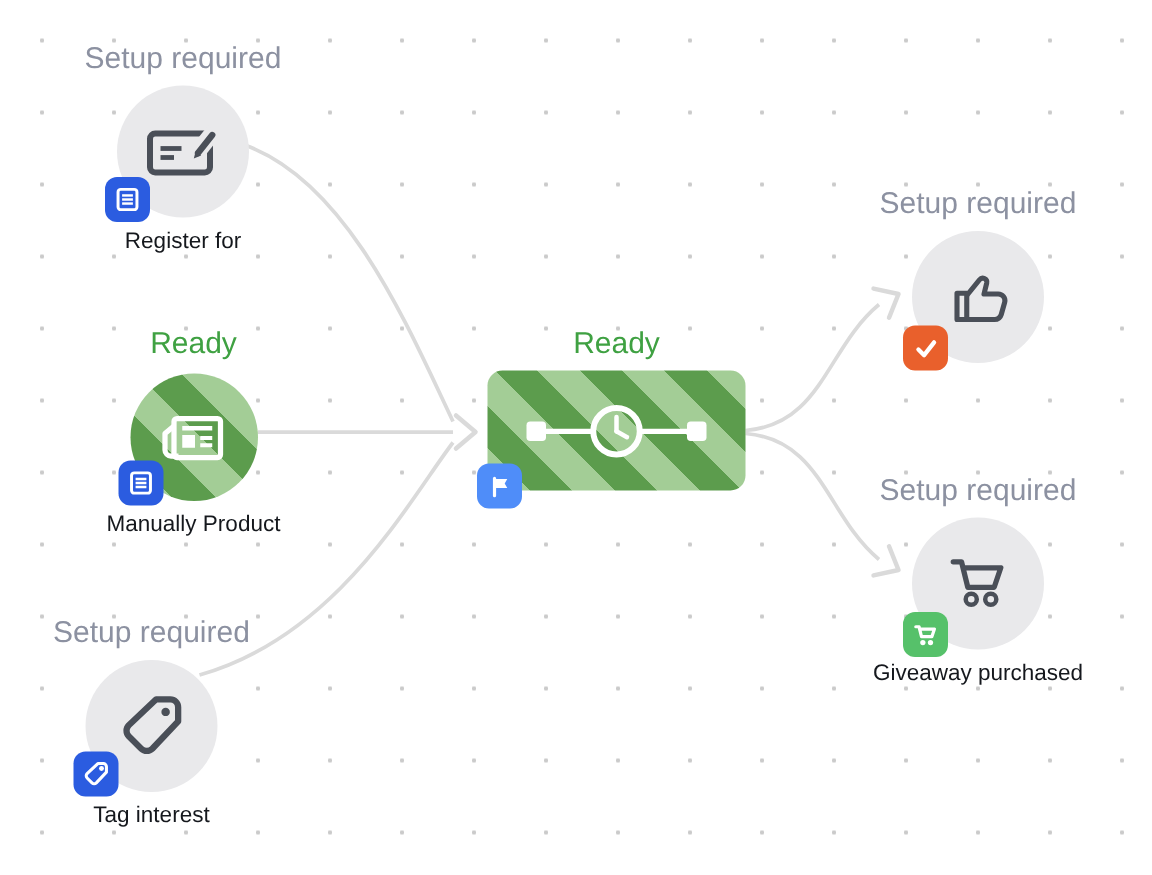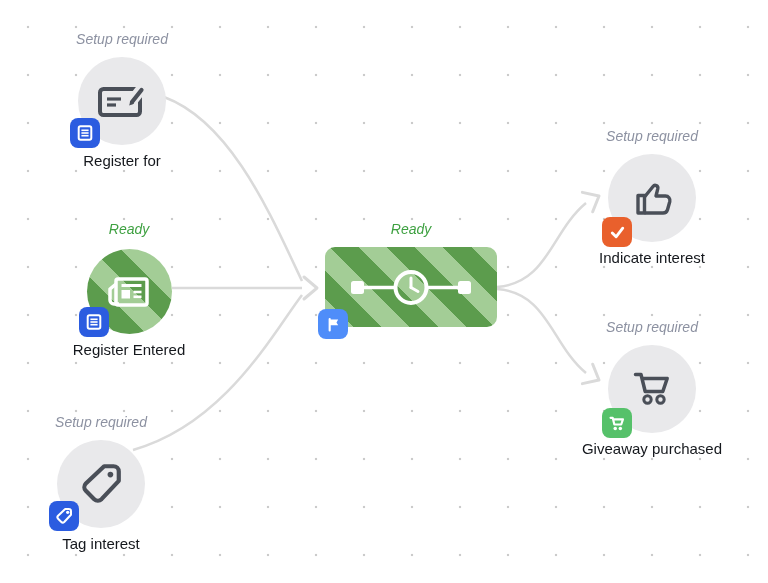--- a/index.html
+++ b/index.html
@@ -24,21 +24,21 @@
   .edge.head { stroke-width:3; stroke-linecap:round; stroke-linejoin:round; }
 
   .node { position:absolute; display:flex; flex-direction:column; align-items:center; }
   .n-register  { left:37px;  top:30px;  width:170px; }
   .n-manual    { left:44px;  top:220px; width:170px; }
   .n-tag       { left:16px;  top:413px; width:170px; }
   .n-fus       { left:316px; top:220px; width:190px; }
   .n-interest  { left:567px; top:127px; width:170px; }
   .n-purchase  { left:567px; top:318px; width:170px; }
 
-  .status { font-size:14px; line-height:18px; margin-bottom:9px;font-style:italic; }
+  .status { font-size:20px; line-height:18px; margin-bottom:9px; }
   .status.setup { color:var(--setup_text); }
   .status.ready { color:var(--ready_text); font-weight:500; }
 
   .bubble { position:relative; }
   .circle {
     width:88px; height:88px; border-radius:50%;
     display:flex; align-items:center; justify-content:center;
   }
   .circle.gray { background:var(--circle_gray); }
   .circle.green {
@@ -126,21 +126,21 @@
       <div class="badge b-blue">
         <svg width="18" height="18" viewBox="0 0 20 20">
           <rect x="3" y="2.5" width="14" height="15" rx="2" fill="none" stroke="#fff" stroke-width="2.2"></rect>
           <line x1="6" y1="7" x2="14" y2="7" stroke="#fff" stroke-width="1.8"></line>
           <line x1="6" y1="10" x2="14" y2="10" stroke="#fff" stroke-width="1.8"></line>
           <line x1="6" y1="13" x2="14" y2="13" stroke="#fff" stroke-width="1.8"></line>
         </svg>
       </div>
     </div>
     <div class="label">
-      <div>Register Entered</div>
+      <div>Manually Product</div>
     </div>
   </div>
 
   <div class="node n-tag">
     <div class="status setup">Setup required</div>
     <div class="bubble">
       <div class="circle gray">
         <svg width="46" height="46" viewBox="0 0 44 44">
           <path d="M25 5 h9 a5 5 0 0 1 5 5 v9 L22.5 36.5 a5 5 0 0 1 -7 0 L7.5 28.5 a5 5 0 0 1 0 -7 Z" fill="none" stroke="#4a4f58" stroke-width="4" stroke-linejoin="round"></path>
           <circle cx="31" cy="13" r="2.7" fill="#4a4f58"></circle>
@@ -189,23 +189,20 @@
           <path d="M8 19.5 h6.5 v17.5 H8 Z" fill="none" stroke="#4a4f58" stroke-width="3.4" stroke-linejoin="round"></path>
           <path d="M14.5 21 l8.5-10.5 c1.8-2.3 5.4-0.7 4.8 2.2 L26 20 h9.5 c2.9 0 5 2.7 4.3 5.5 l-2.3 8.2 c-0.6 2-2.4 3.3-4.5 3.3 H14.5" fill="none" stroke="#4a4f58" stroke-width="3.4" stroke-linejoin="round"></path>
         </svg>
       </div>
       <div class="badge b-orange">
         <svg width="19" height="19" viewBox="0 0 20 20">
           <path d="M4.5 10.5 L8.5 14.5 L15.5 5.5" fill="none" stroke="#fff" stroke-width="3" stroke-linecap="round" stroke-linejoin="round"></path>
         </svg>
       </div>
     </div>
-    <div class="label">
-      <div>Indicate interest</div>
-    </div>
   </div>
 
   <div class="node n-purchase">
     <div class="status setup">Setup required</div>
     <div class="bubble">
       <div class="circle gray">
         <svg width="46" height="42" viewBox="0 0 46 42">
           <path d="M6.5 6.5 H12 l4.2 17 h17.6 l4.4-13 H13.5" fill="none" stroke="#4a4f58" stroke-width="3.5" stroke-linecap="round" stroke-linejoin="round"></path>
           <circle cx="18.5" cy="31.5" r="3.7" fill="none" stroke="#4a4f58" stroke-width="3"></circle>
           <circle cx="31.5" cy="31.5" r="3.7" fill="none" stroke="#4a4f58" stroke-width="3"></circle>

